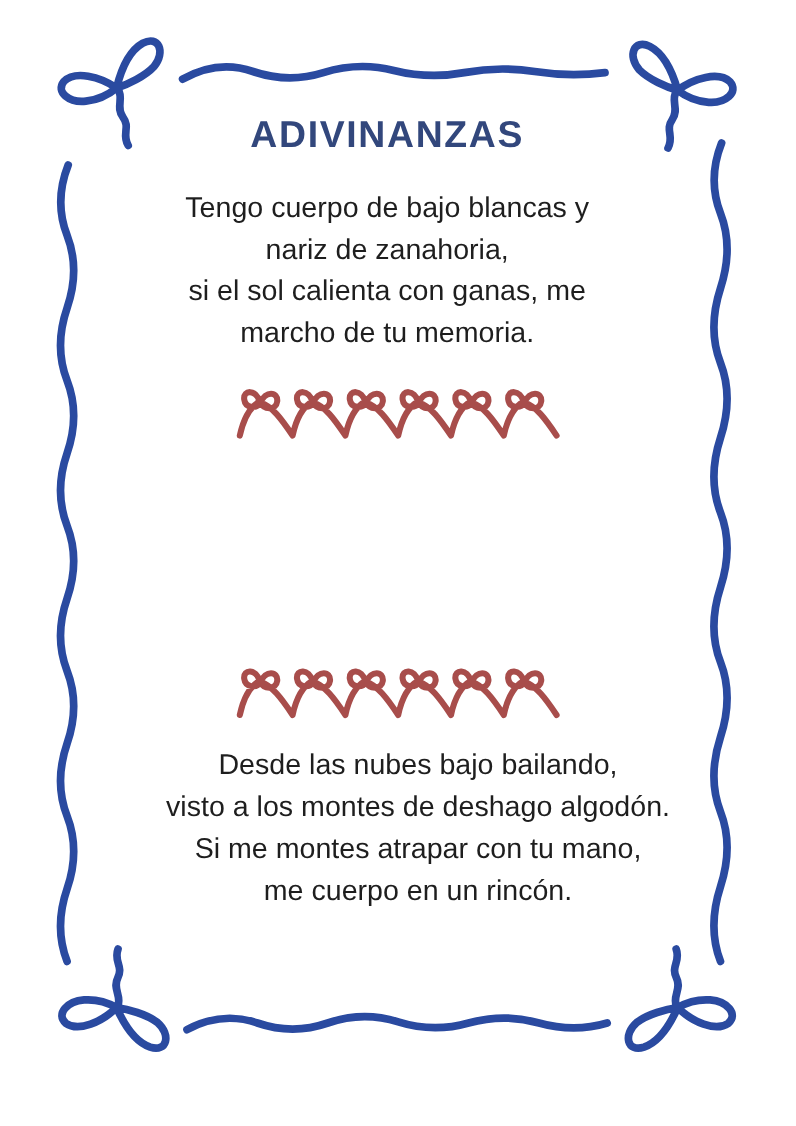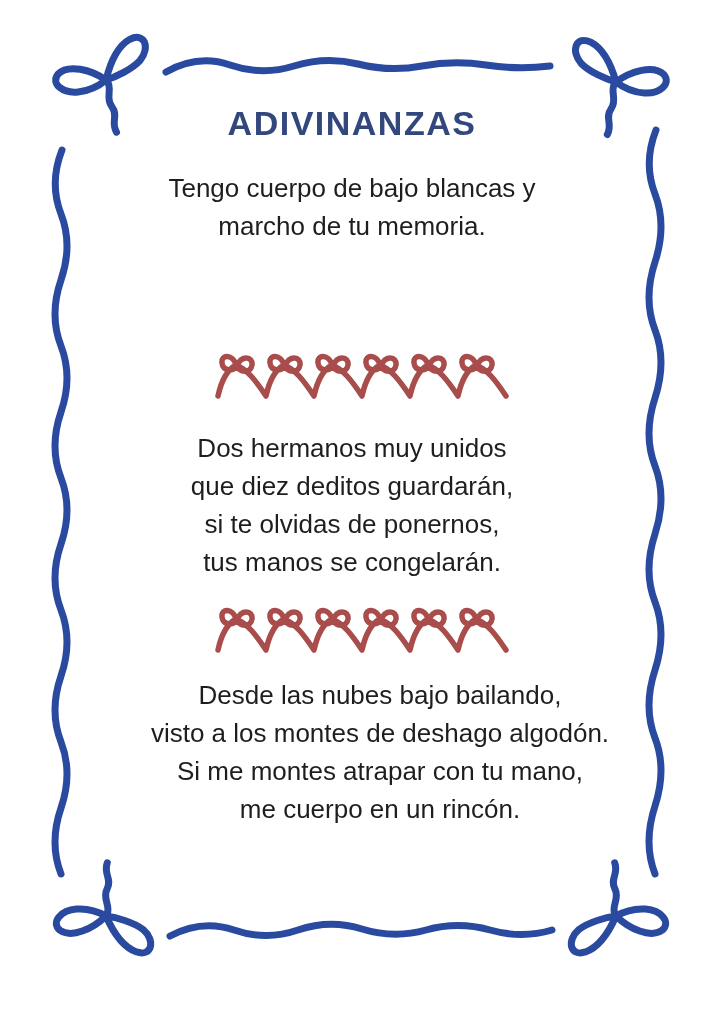--- a/index.html
+++ b/index.html
@@ -67,29 +67,25 @@
       <use href="#loopline" transform="translate(218,396)"></use>
       <use href="#loopline" transform="translate(218,650)"></use>
     </g>
   </svg>
 
   <main class="content">
     <h1 class="title">ADIVINANZAS</h1>
 
     <section class="riddle riddle-1">
       <div class="line">Tengo cuerpo de bajo blancas y</div>
+      <div class="line">nariz de zanahoria,</div>
+      <div class="line">si el sol calienta con ganas, me</div>
       <div class="line">marcho de tu memoria.</div>
     </section>
 
-    <section class="riddle riddle-2">
-      <div class="line">Dos hermanos muy unidos</div>
-      <div class="line">que diez deditos guardarán,</div>
-      <div class="line">si te olvidas de ponernos,</div>
-      <div class="line">tus manos se congelarán.</div>
-    </section>
 
     <section class="riddle riddle-3">
       <div class="line">Desde las nubes bajo bailando,</div>
       <div class="line">visto a los montes de deshago algodón.</div>
       <div class="line">Si me montes atrapar con tu mano,</div>
       <div class="line">me cuerpo en un rincón.</div>
     </section>
   </main>
 </div>
 

